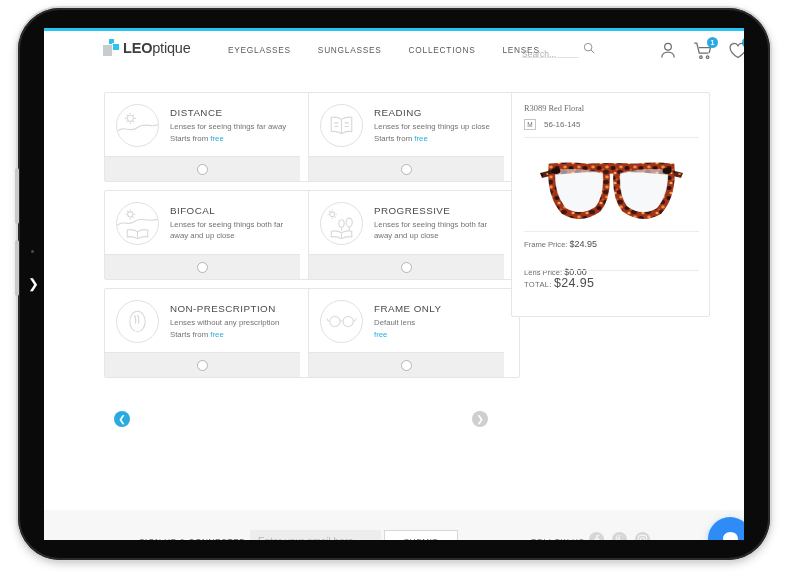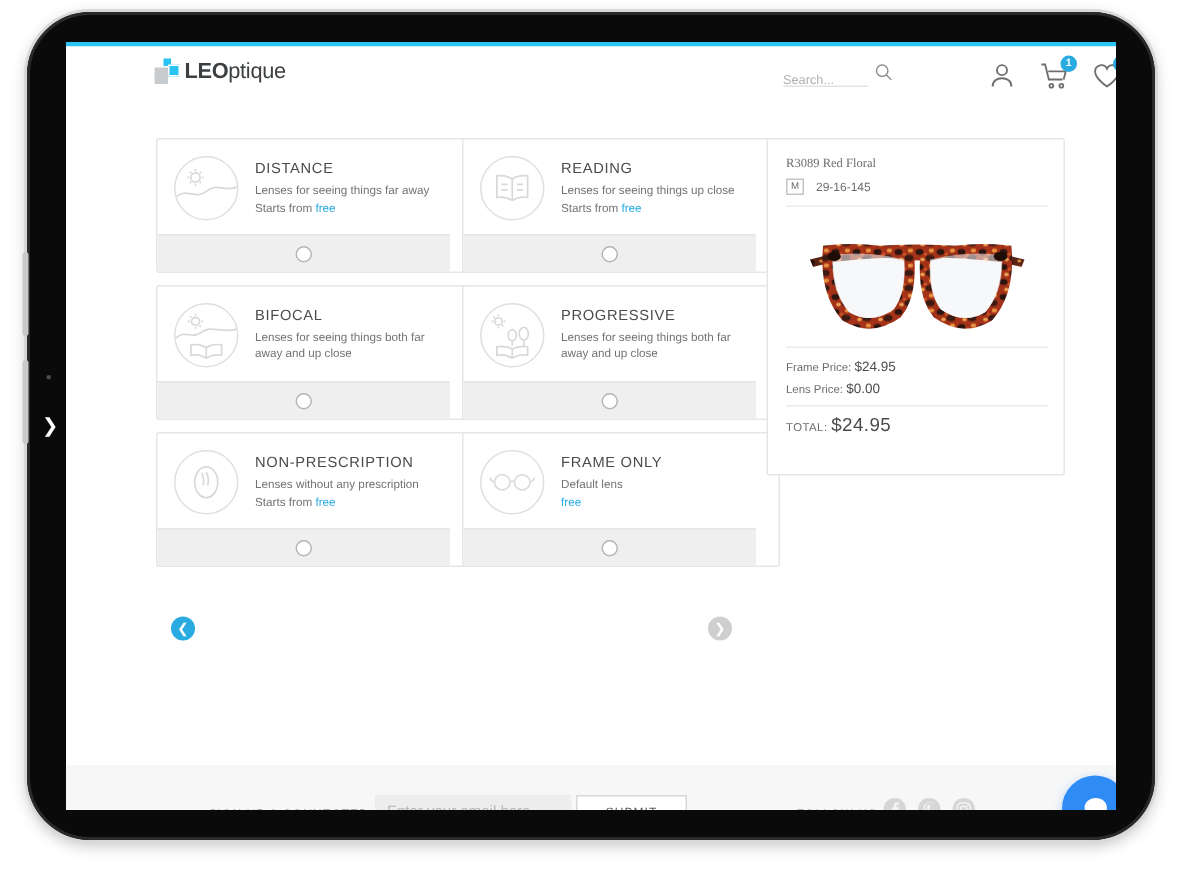--- a/index.html
+++ b/index.html
@@ -243,21 +243,21 @@
   #product-divider-2 {
     position: absolute; left: 12px; top: 138px;
     width: 175px; height: 1px; background: #ececec;
   }
   .price-line {
     position: absolute; left: 12px;
     font-size: 7.6px; color: #6d6d6d;
   }
   .price-line b { font-weight: 400; font-size: 9px; color: #4b4b4b; }
   #frame-price-line { top: 146px; }
-  #lens-price-line { top: 161px; }
+  #lens-price-line { top: 174px; }
   #product-divider-3 {
     position: absolute; left: 12px; top: 177px;
     width: 175px; height: 1px; background: #ececec;
   }
   #total-line {
     position: absolute; left: 12px; top: 183px;
     font-size: 7.6px; color: #6d6d6d;
     letter-spacing: 0.3px;
   }
   #total-line b { font-weight: 400; font-size: 12.5px; color: #4b4b4b; }
@@ -337,20 +337,26 @@
     <div id="site-header">
       <div id="logo">
         <span class="logo-sq-wrap">
           <span class="logo-sq-a"></span>
           <span class="logo-sq-b"></span>
           <span class="logo-sq-c"></span>
         </span>
         <span id="logo-text"><b>LEO</b><span>ptique</span></span>
       </div>
 
+      <nav id="main-nav">
+        <span class="nav-item">EYEGLASSES</span>
+        <span class="nav-item">SUNGLASSES</span>
+        <span class="nav-item">COLLECTIONS</span>
+        <span class="nav-item">LENSES</span>
+      </nav>
 
       <div id="search-box">
         <input id="search-input" type="text" placeholder="Search..." style="">
       </div>
       <svg id="search-icon" viewBox="0 0 24 24" fill="none" stroke="#8b8b8b" stroke-width="1.6">
         <circle cx="10.5" cy="10.5" r="6.5"></circle>
         <line x1="15.3" y1="15.3" x2="21" y2="21"></line>
       </svg>
 
       <div id="header-actions">
@@ -531,21 +537,21 @@
 
       </div>
 
       <div id="carousel-prev">❮</div>
       <div id="carousel-next">❯</div>
 
       <div id="product-panel">
         <div id="product-name">R3089 Red Floral</div>
         <div id="product-size-row">
           <div id="product-size-badge">M</div>
-          <div id="product-dimensions">29-16-145</div>
+          <div id="product-dimensions">56-16-145</div>
         </div>
         <div id="product-divider-1"></div>
 
         <svg id="product-image" viewBox="0 0 171 78">
           <defs>
             <pattern id="floral" width="14" height="10" patternUnits="userSpaceOnUse">
               <rect width="14" height="10" fill="#a33218"></rect>
               <ellipse cx="3" cy="3" rx="2.6" ry="2" fill="#2c1410"></ellipse>
               <ellipse cx="10" cy="7" rx="3" ry="2.2" fill="#3d1a12"></ellipse>
               <ellipse cx="11" cy="2" rx="1.8" ry="1.4" fill="#e8913f"></ellipse>

